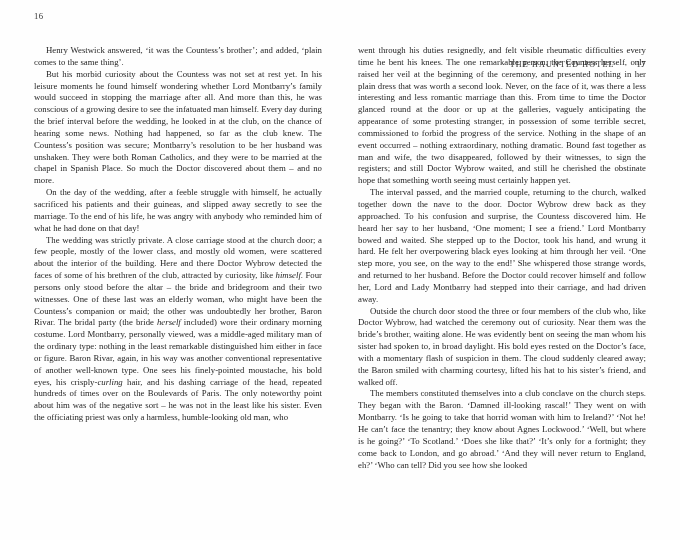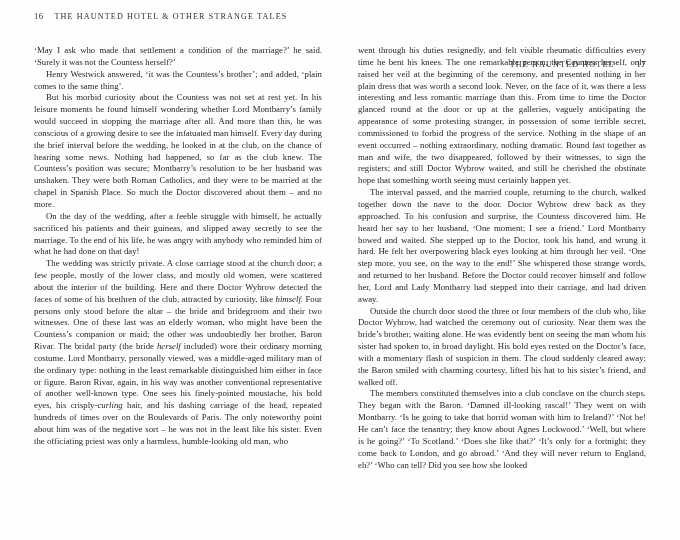--- a/index.html
+++ b/index.html
@@ -76,24 +76,22 @@
   em { font-style: italic; }
 </style>
 </head>
 <body>
 
 <div class="spread">
 
   <div class="page page-verso">
     <div class="running-head verso">
       <span class="folio">16</span>
-      <span class="head-title">THE HAUNTED HOTEL &amp; OTHER STRANGE TALES</span>
     </div>
     <div class="textblock">
-        <p class="cont"><span>‘May I ask who made that settlement a condition of the marriage?’ he said. ‘Surely it was not the Countess herself?’</span></p>
         <p><span>Henry Westwick answered, ‘it was the Countess’s brother’; and added, ‘plain comes to the same thing’.</span></p>
         <p><span>But his morbid curiosity about the Countess was not set at rest yet. In his leisure moments he found himself wondering whether Lord Montbarry’s family would succeed in stopping the marriage after all. And more than this, he was conscious of a growing desire to see the infatuated man himself. Every day during the brief interval before the wedding, he looked in at the club, on the chance of hearing some news. Nothing had happened, so far as the club knew. The Countess’s position was secure; Montbarry’s resolution to be her husband was unshaken. They were both Roman Catholics, and they were to be married at the chapel in Spanish Place. So much the Doctor discovered about them – and no more.</span></p>
         <p><span>On the day of the wedding, after a feeble struggle with himself, he actually sacrificed his patients and their guineas, and slipped away secretly to see the marriage. To the end of his life, he was angry with anybody who reminded him of what he had done on that day!</span></p>
         <p><span>The wedding was strictly private. A close carriage stood at the church door; a few people, mostly of the lower class, and mostly old women, were scattered about the interior of the building. Here and there Doctor Wybrow detected the faces of some of his brethren of the club, attracted by curiosity, like </span><em>himself</em><span>. Four persons only stood before the altar – the bride and bridegroom and their two witnesses. One of these last was an elderly woman, who might have been the Countess’s companion or maid; the other was undoubtedly her brother, Baron Rivar. The bridal party (the bride </span><em>herself</em><span> included) wore their ordinary morning costume. Lord Montbarry, personally viewed, was a middle-aged military man of the ordinary type: nothing in the least remarkable distinguished him either in face or figure. Baron Rivar, again, in his way was another conventional representative of another well-known type. One sees his finely-pointed moustache, his bold eyes, his crisply-</span><em>curling</em><span> hair, and his dashing carriage of the head, repeated hundreds of times over on the Boulevards of Paris. The only noteworthy point about him was of the negative sort – he was not in the least like his sister. Even the officiating priest was only a harmless, humble-looking old man, who</span></p>
       </div>
   </div>
 
   <div class="page page-recto">
     <div class="running-head recto">
       <span class="head-title">THE HAUNTED HOTEL</span>

